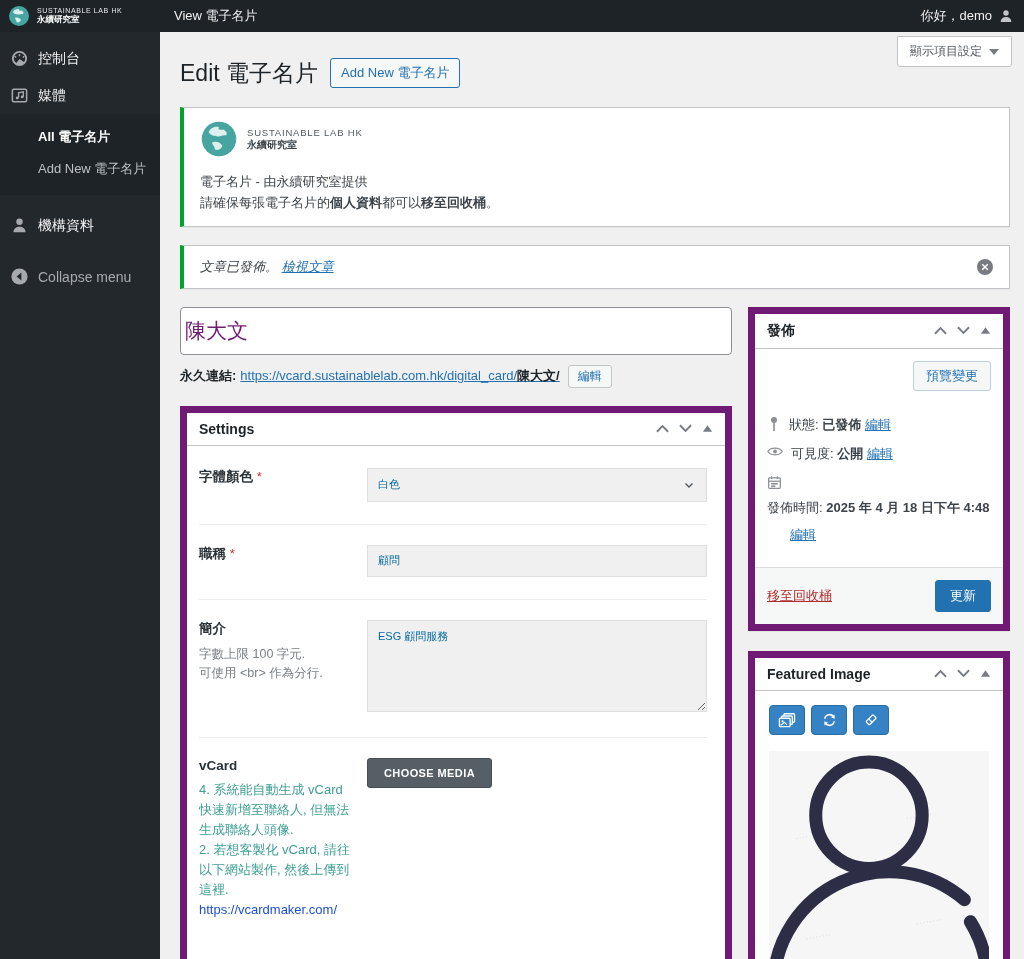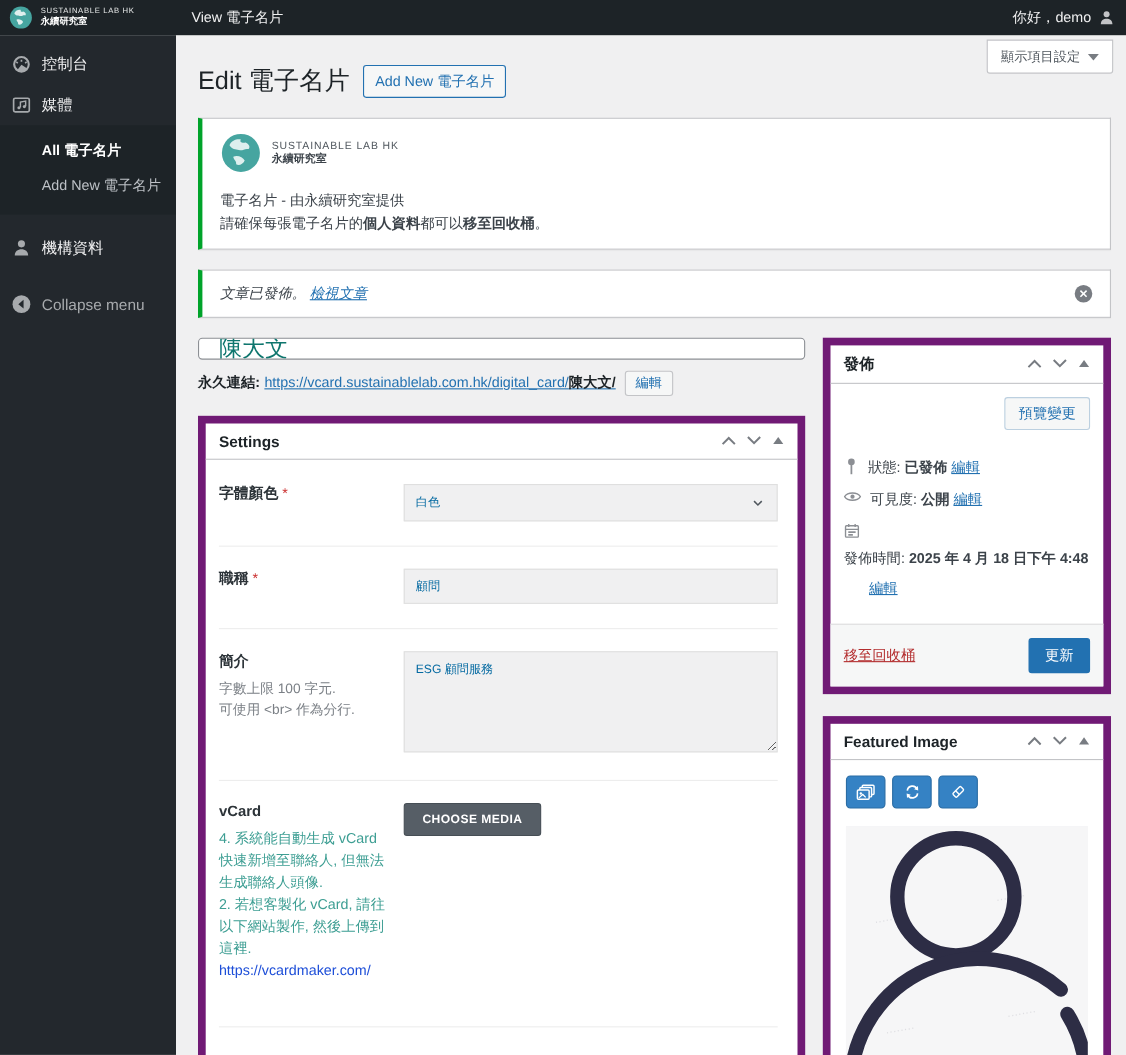--- a/index.html
+++ b/index.html
@@ -42,21 +42,21 @@
   .menu-gap { height:12px; }
   .collapse-item { color:#a7aaad; margin-top:14px; }
 
   
   .content { position:absolute; top:32px; left:160px; right:0; bottom:0; padding:26px 14px 0 20px; }
   .screen-options {
     position:absolute; top:4px; right:12px; background:#fff; border:1px solid #c3c4c7;
     border-radius:0 0 3px 3px; padding:6px 12px; font-size:12px; color:#50575e;
     display:flex; align-items:center; gap:7px; cursor:pointer;
   }
-  .page-title-row { display:flex; align-items:center; gap:12px; margin-bottom:18px; }
+  .page-title-row { display:flex; align-items:flex-start; gap:12px; margin-bottom:18px; }
   h1.page-title { font-size:23px; font-weight:400; color:#1d2327; }
   .add-new-btn {
     font-size:13px; color:#2271b1; background:#f6f7f7; border:1px solid #2271b1;
     border-radius:3px; padding:5px 10px; cursor:pointer; white-space:nowrap;
   }
 
   .notice {
     background:#fff; border:1px solid #c3c4c7; border-left:4px solid #00a32a;
     box-shadow:0 1px 1px rgba(0,0,0,.04); padding:12px 16px; margin-bottom:18px; position:relative;
   }
@@ -66,21 +66,21 @@
   .dismiss-icon {
     margin-left:auto; width:16px; height:16px; border-radius:50%; background:#787c82;
     color:#fff; display:flex; align-items:center; justify-content:center; cursor:pointer;
   }
 
   .columns { display:flex; gap:16px; align-items:flex-start; }
   .col-main { flex:1 1 auto; min-width:0; }
   .col-side { flex:0 0 262px; }
 
   .title-input {
-    width:100%; height:20px; font-size:21px; padding:3px 18px; color:#0f766e;
+    width:100%; height:48px; font-size:21px; padding:3px 4px; color:#701a75;
     background:#fff; border:1px solid #8c8f94; border-radius:4px; font-family:inherit;
   }
   .permalink { margin:10px 0 18px; font-size:13px; display:flex; align-items:center; flex-wrap:wrap; gap:4px; }
   .permalink b { color:#1d2327; }
   a.link { color:#2271b1; text-decoration:underline; cursor:pointer; }
   a.link-red { color:#b32d2e; text-decoration:underline; cursor:pointer; }
   .btn-small {
     font-size:12px; color:#2271b1; background:#f6f7f7; border:1px solid #c3c4c7;
     border-radius:3px; padding:2px 9px; cursor:pointer; margin-left:4px;
   }

